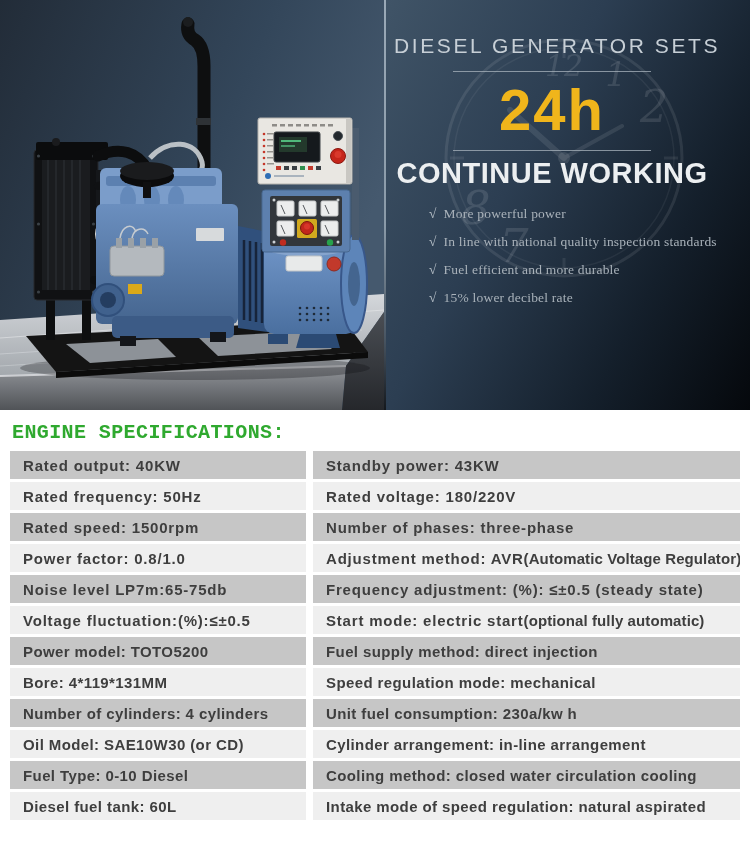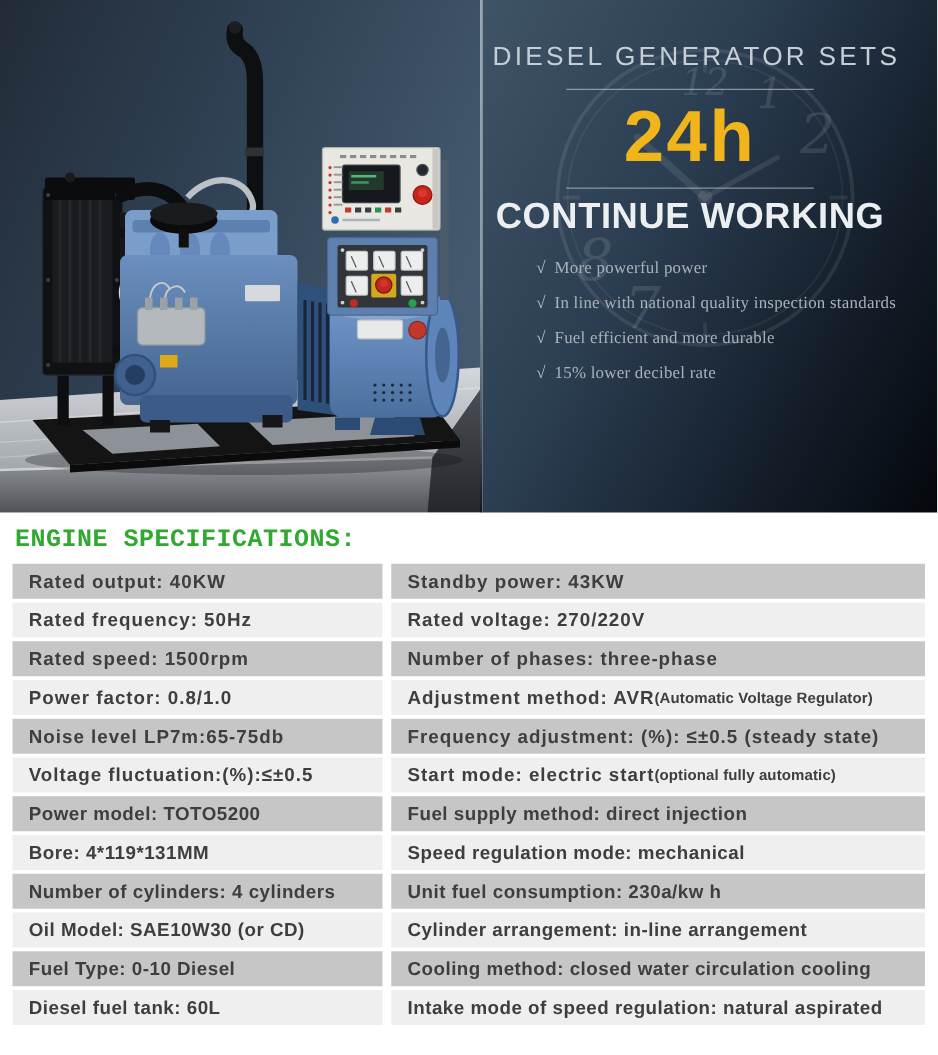--- a/index.html
+++ b/index.html
@@ -27,21 +27,21 @@
   h2.sec{color:#2fa92f;font-size:20px;line-height:23px;font-weight:800;letter-spacing:.4px;margin:11px 0 7px 2px;font-family:Liberation Mono, monospace;}
   .row{display:flex;gap:7px;margin-bottom:3px;}
   .cell{height:28px;display:flex;align-items:center;padding-left:13px;
         font-size:15px;font-weight:700;color:#3e3e3e;white-space:nowrap;overflow:hidden;}
   .cell.left{width:283px;flex:0 0 auto;}
   .cell.right{flex:1;}
   .row.dark .cell{background:#c6c6c6;}
   .row.light .cell{background:#efefef;}
   .t1 .cell{letter-spacing:.8px;}
   .t2 .cell{letter-spacing:.4px;}
-  .small{font-size:12px;letter-spacing:.1px;}
+  .small{font-size:15px;letter-spacing:.1px;}
 </style>
 </head>
 <body>
 
 <div class="page">
 
   <div class="hero">
 
     <div class="photo">
       <svg width="384" height="410" viewBox="0 0 384 410">
@@ -314,21 +314,21 @@
             <span>Standby power: 43KW</span>
             <span class="small"></span>
           </div>
       </div>
       <div class="row light">
         <div class="cell left">
             <span>Rated frequency: 50Hz</span>
             <span class="small"></span>
           </div>
         <div class="cell right">
-            <span>Rated voltage: 270/220V</span>
+            <span>Rated voltage: 180/220V</span>
             <span class="small"></span>
           </div>
       </div>
       <div class="row dark">
         <div class="cell left">
             <span>Rated speed: 1500rpm</span>
             <span class="small"></span>
           </div>
         <div class="cell right">
             <span>Number of phases: three-phase</span>

